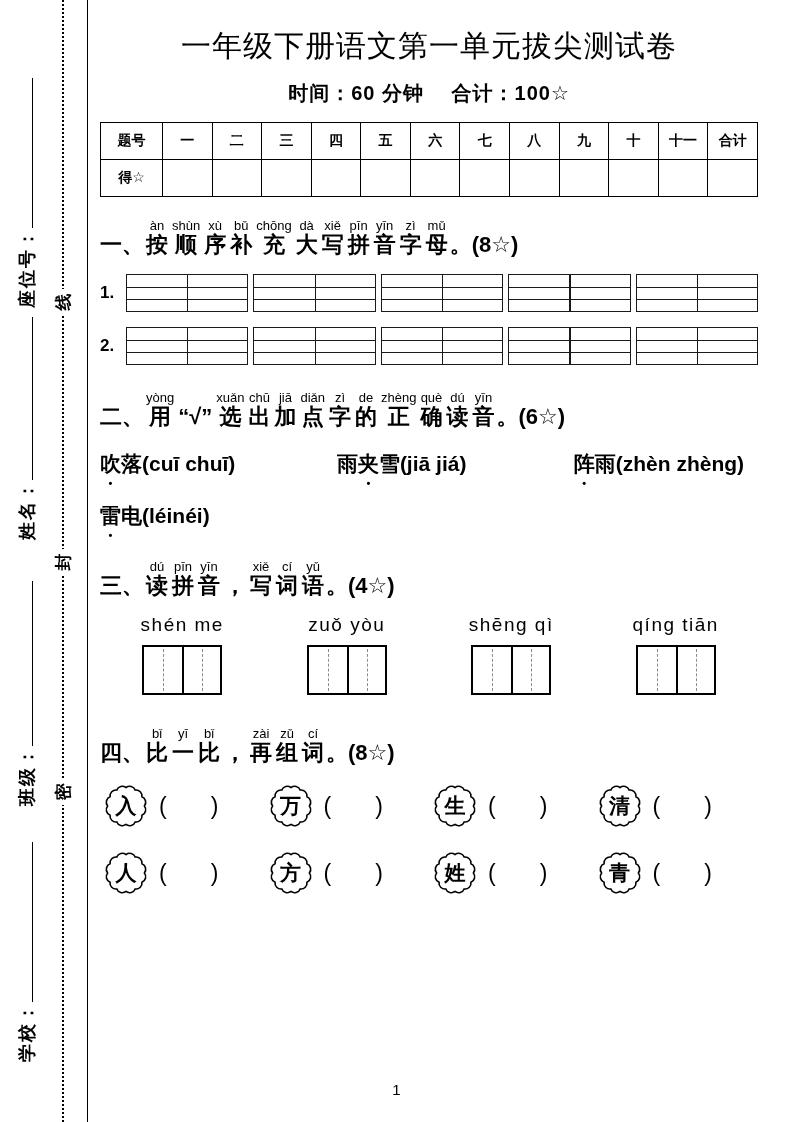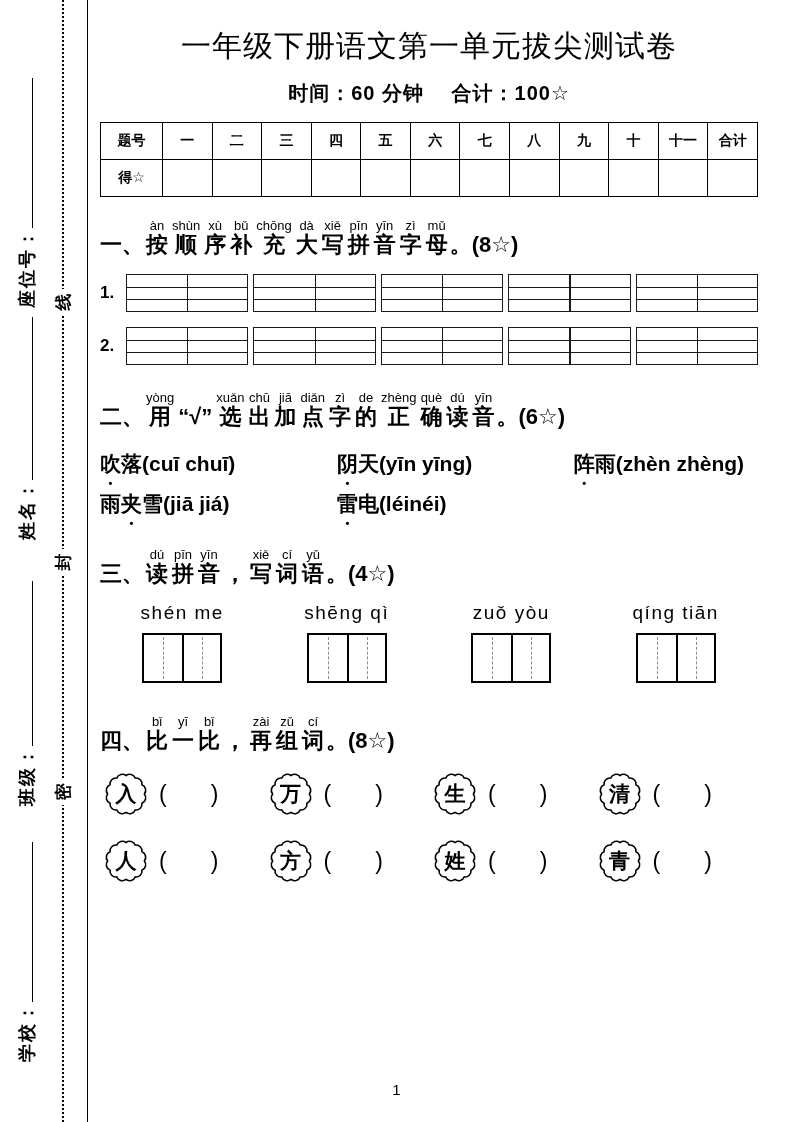--- a/index.html
+++ b/index.html
@@ -46,21 +46,21 @@
   .staff-num { width:26px; font-size:17px; font-weight:bold; }
   .staff { flex:1; display:flex; gap:5px; }
   .sgroup { flex:1; height:38px; border:1.5px solid #1a1a1a; position:relative; }
   .sgroup i { position:absolute; display:block; background:#1a1a1a; }
   .sgroup i.l1 { left:0; right:0; top:12px; height:1.2px; }
   .sgroup i.l2 { left:0; right:0; top:24px; height:1.2px; }
   .sgroup i.v  { top:0; bottom:0; left:50%; width:1.2px; }
 
   
   .h-s2 { margin-top:26px; }
-  .mc-grid { display:grid; grid-template-columns:1.08fr 1.08fr 0.84fr; row-gap:12px; margin-top:20px; }
+  .mc-grid { display:grid; grid-template-columns:1.08fr 1.08fr 0.84fr; row-gap:24px; margin-top:20px; }
   .mc-item { font-size:21px; font-weight:600; white-space:nowrap; }
   .dot-char { position:relative; display:inline-block; }
   .dot-char::after { content:"•"; position:absolute; left:50%; transform:translateX(-50%); bottom:-11px; font-size:11px; line-height:1; }
 
   
   .h-s3 { margin-top:30px; }
   .words-grid { display:grid; grid-template-columns:repeat(4,1fr); row-gap:26px; margin-top:14px; justify-items:center; }
   .word-item { display:flex; flex-direction:column; align-items:center; gap:9px; }
   .word-py { font-size:19px; letter-spacing:1.5px; white-space:nowrap; }
   .wordbox { display:flex; border:2px solid #000; }
@@ -336,30 +336,27 @@
       <span class="sec-suffix">。(6☆)</span>
     </div>
 
     <div class="mc-grid">
 
         <div class="mc-item">
           <span class="mc-word"><span></span><span class="dot-char">吹</span><span>落</span></span><span class="mc-read">(cuī chuī)</span>
         </div>
 
 
+
         <div class="mc-item">
-          <span class="mc-word"><span></span><span class="dot-char">阴</span><span>天</span></span><span class="mc-read">(yīn yīng)</span>
+          <span class="mc-word"><span>雨</span><span class="dot-char">夹</span><span>雪</span></span><span class="mc-read">(jiā jiá)</span>
         </div>
 
         <div class="mc-item">
           <span class="mc-word"><span></span><span class="dot-char">阵</span><span>雨</span></span><span class="mc-read">(zhèn zhèng)</span>
-        </div>
-
-        <div class="mc-item">
-          <span class="mc-word"><span>雨</span><span class="dot-char">夹</span><span>雪</span></span><span class="mc-read">(jiā jiá)</span>
         </div>
 
         <div class="mc-item">
           <span class="mc-word"><span></span><span class="dot-char">雷</span><span>电</span></span><span class="mc-read">(léinéi)</span>
         </div>
       </div>
 
     <div class="sec-heading h-s3">
       <span class="sec-prefix">三、</span>
       <span class="ruby-run">
@@ -406,29 +403,29 @@
 
         <div class="word-item">
           <span class="word-py">shén me</span>
           <span class="wordbox">
             <span class="wcell"></span>
             <span class="wcell"></span>
           </span>
         </div>
 
         <div class="word-item">
+          <span class="word-py">zuǒ yòu</span>
+          <span class="wordbox">
+            <span class="wcell"></span>
+            <span class="wcell"></span>
+          </span>
+        </div>
+
+        <div class="word-item">
           <span class="word-py">shēng qì</span>
-          <span class="wordbox">
-            <span class="wcell"></span>
-            <span class="wcell"></span>
-          </span>
-        </div>
-
-        <div class="word-item">
-          <span class="word-py">zuǒ yòu</span>
           <span class="wordbox">
             <span class="wcell"></span>
             <span class="wcell"></span>
           </span>
         </div>
 
         <div class="word-item">
           <span class="word-py">qíng tiān</span>
           <span class="wordbox">
             <span class="wcell"></span>

